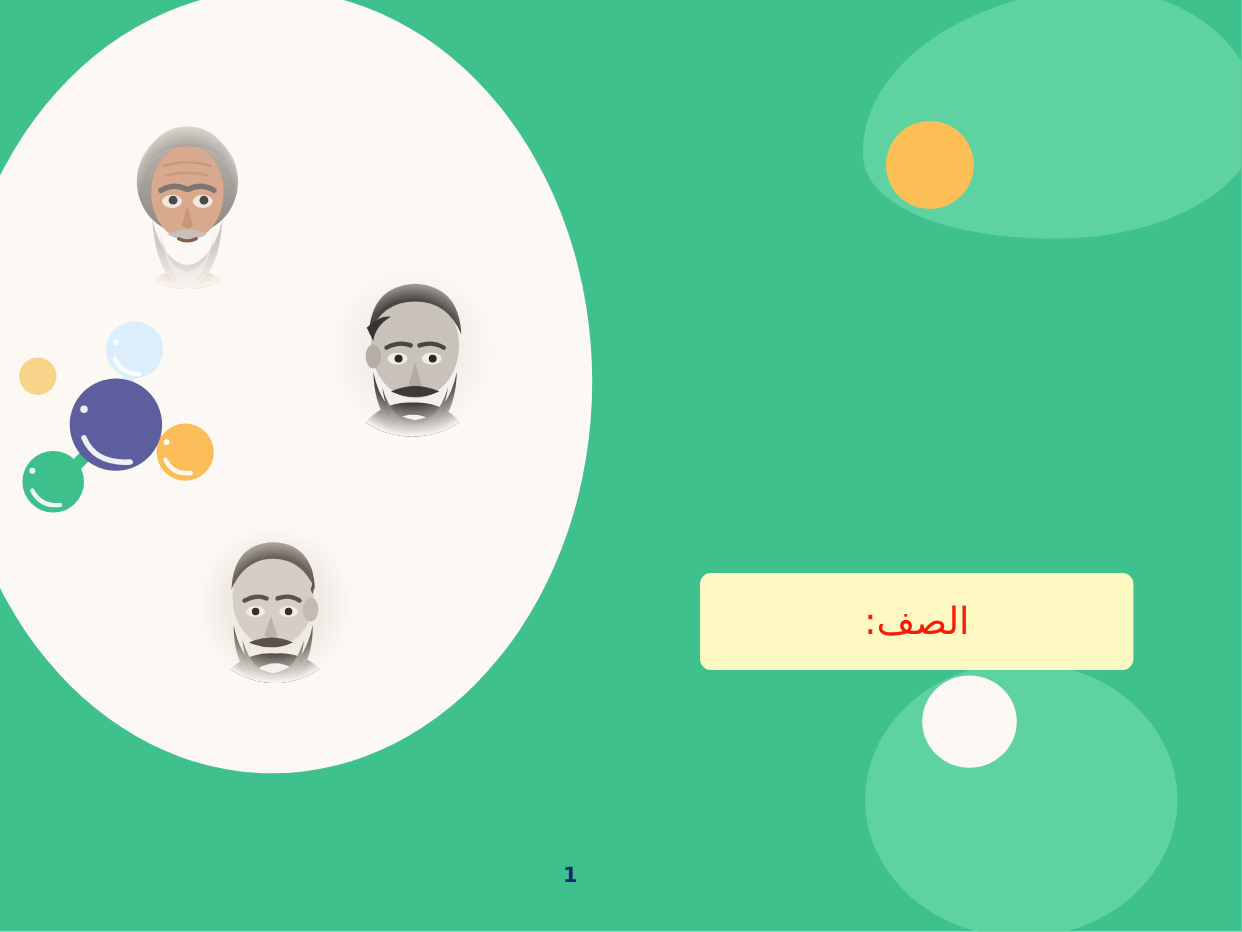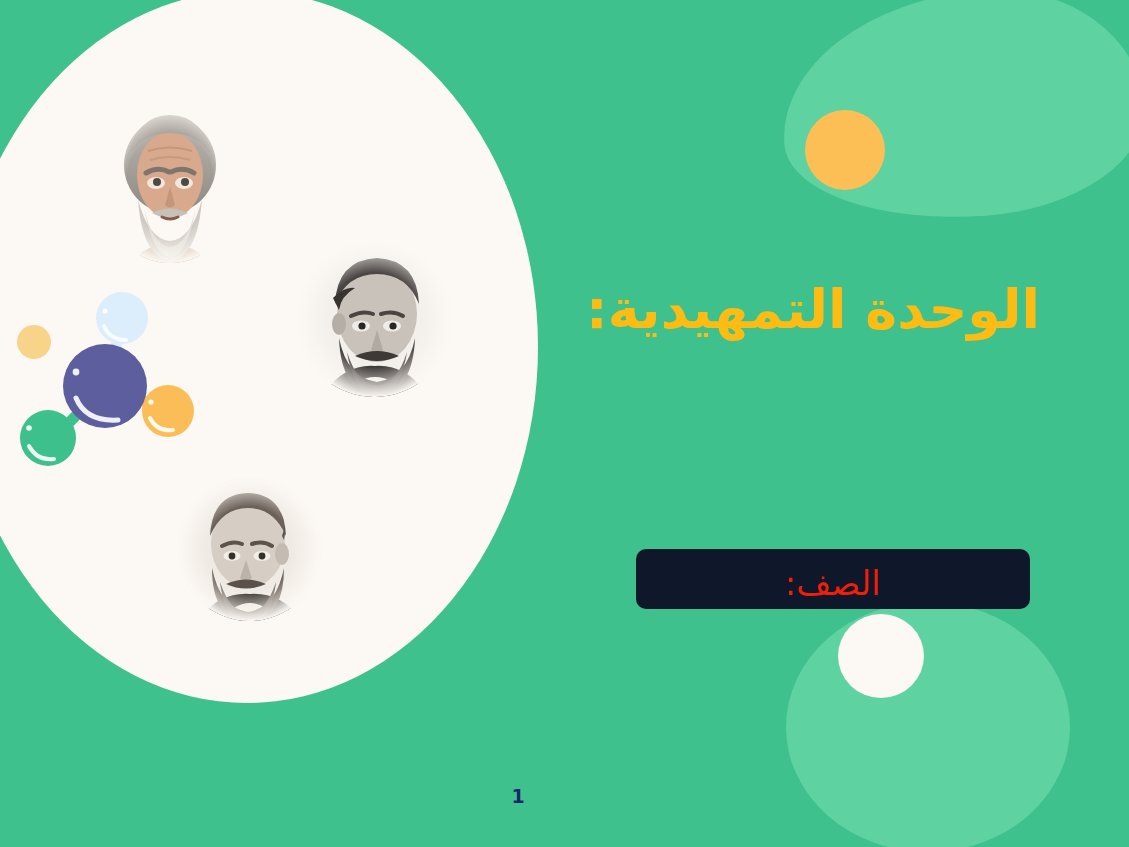--- a/index.html
+++ b/index.html
@@ -109,34 +109,33 @@
     font-weight: 400;
     line-height: 1.3;
     white-space: nowrap;
   }
 
   .class-button {
     position: absolute;
     left: 636px;
     top: 521px;
     width: 394px;
-    height: 60px;
-    background: #0f172a;
+    height: 88px;
+    background: #fef9c3;
     border: none;
     border-radius: 10px;
     direction: rtl;
     text-align: center;
     color: #F41D0A;
     font-family: "DejaVu Sans", "Liberation Sans", sans-serif;
     font-size: 34px;
     font-weight: 400;
     line-height: 68px;
     padding: 0;
     cursor: pointer;
-    margin-top: 28px;
   }
 
   .page-number {
     position: absolute;
     left: 498px;
     top: 785px;
     width: 40px;
     text-align: center;
     direction: ltr;
     color: #16286B;
@@ -305,20 +304,19 @@
       <g>
         <circle cx="105" cy="110" r="42" fill="#5C5E9E"></circle>
         <path d="M76 122 q10 24 42 22" stroke="#FFFFFF" stroke-width="5" fill="none" stroke-linecap="round" opacity=".9"></path>
         <circle cx="76" cy="96" r="3.4" fill="#FFFFFF" opacity=".9"></circle>
       </g>
 
       <circle cx="34" cy="66" r="17" fill="#F8D48A"></circle>
     </svg>
   </div>
 
-  <h1 class="title">الوحدة التمهيدية:</h1>
 
 
   <button class="class-button">الصف:</button>
 
   <div class="page-number">1</div>
 
 </div>
 
 </body></html>

